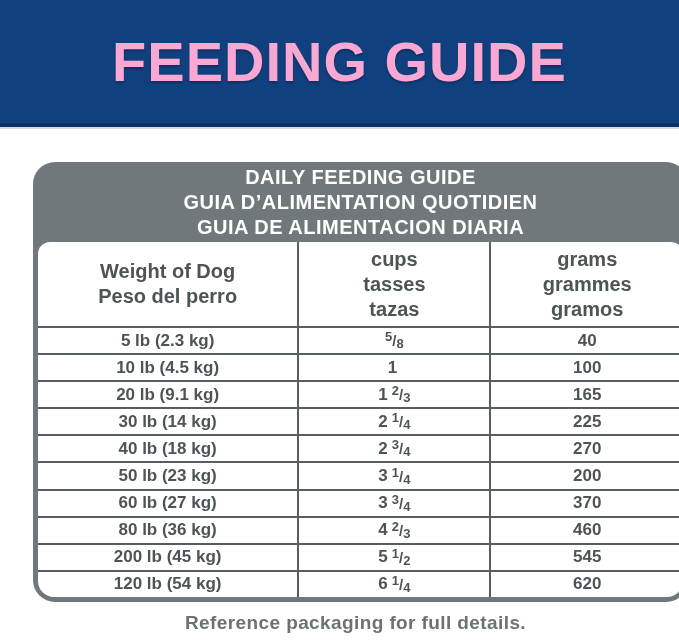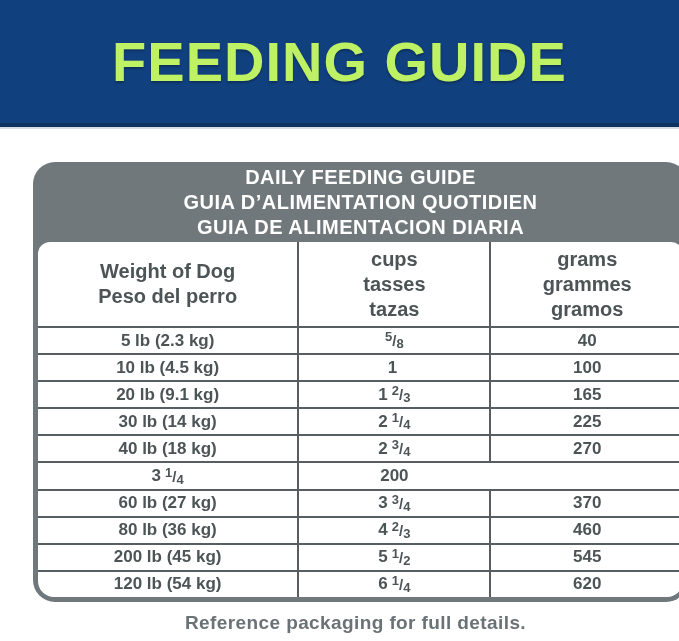--- a/index.html
+++ b/index.html
@@ -19,21 +19,21 @@
   }
   
   .banner{
     width:679px;height:127px;
     background:var(--blue);
     border-bottom:4px solid var(--blue-dark);
     box-shadow:0 2px 0 #d6dce1;
     display:flex;align-items:center;justify-content:center;
   }
   .banner h1{
-    color:#bef264;
+    color:#f9a8d4;
     font-size:56px;
     font-weight:700;
     letter-spacing:1px;
     text-shadow:0 2px 2px rgba(0,0,0,0.25);
     white-space:nowrap;
   }
   
   .guide{
     position:absolute;left:33px;top:162px;
     width:655px;height:440px;
@@ -160,20 +160,21 @@
           <div class="cell">40 lb (18 kg)</div>
           <div class="cell">
             <span class="fr-w">2</span>
             <span class="fr-n">3</span>
             <span class="fr-s">/</span>
             <span class="fr-d">4</span>
           </div>
           <div class="cell">270</div>
         </div>
         <div class="row grid-row">
+          <div class="cell">50 lb (23 kg)</div>
           <div class="cell">
             <span class="fr-w">3</span>
             <span class="fr-n">1</span>
             <span class="fr-s">/</span>
             <span class="fr-d">4</span>
           </div>
           <div class="cell">200</div>
         </div>
         <div class="row grid-row">
           <div class="cell">60 lb (27 kg)</div>

